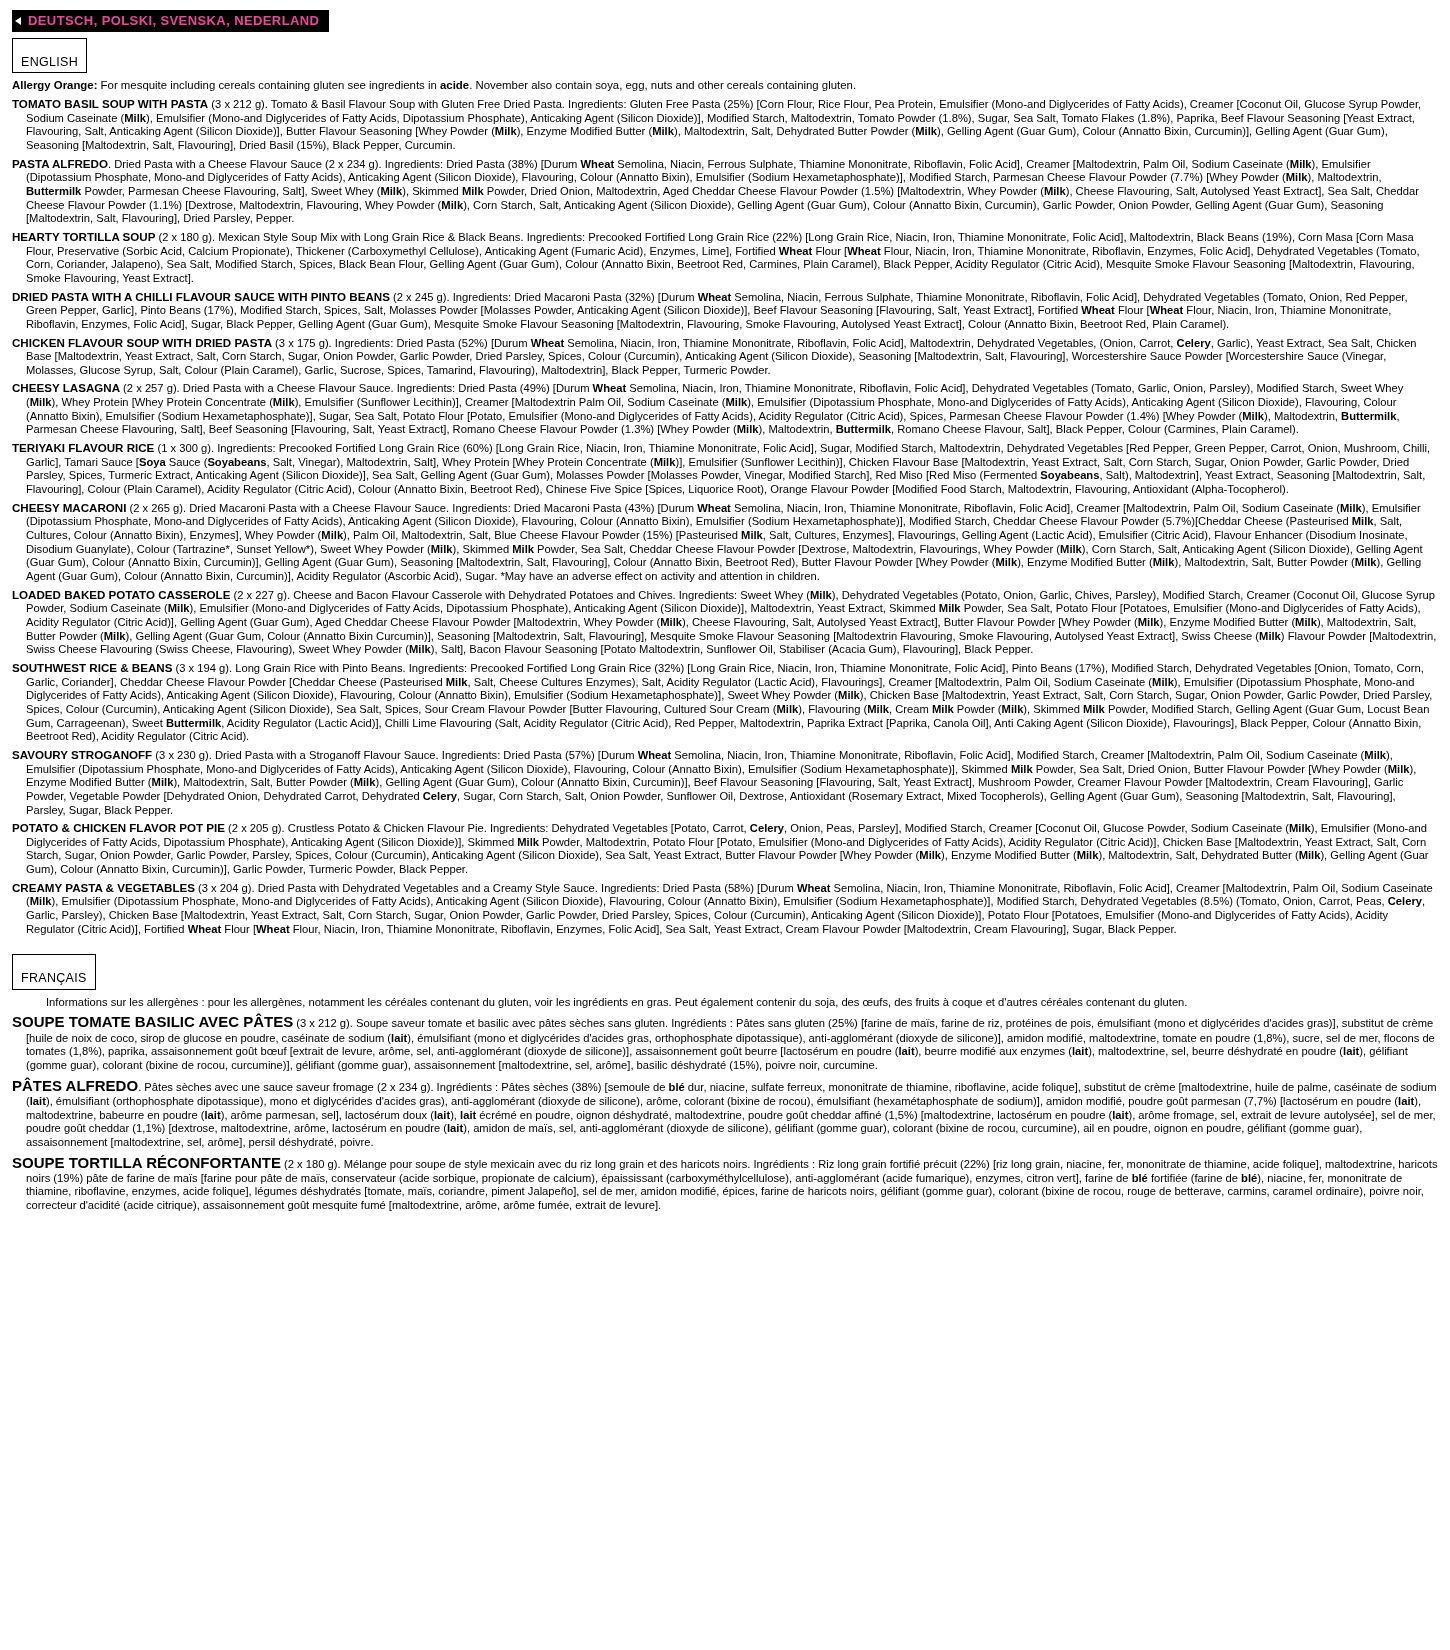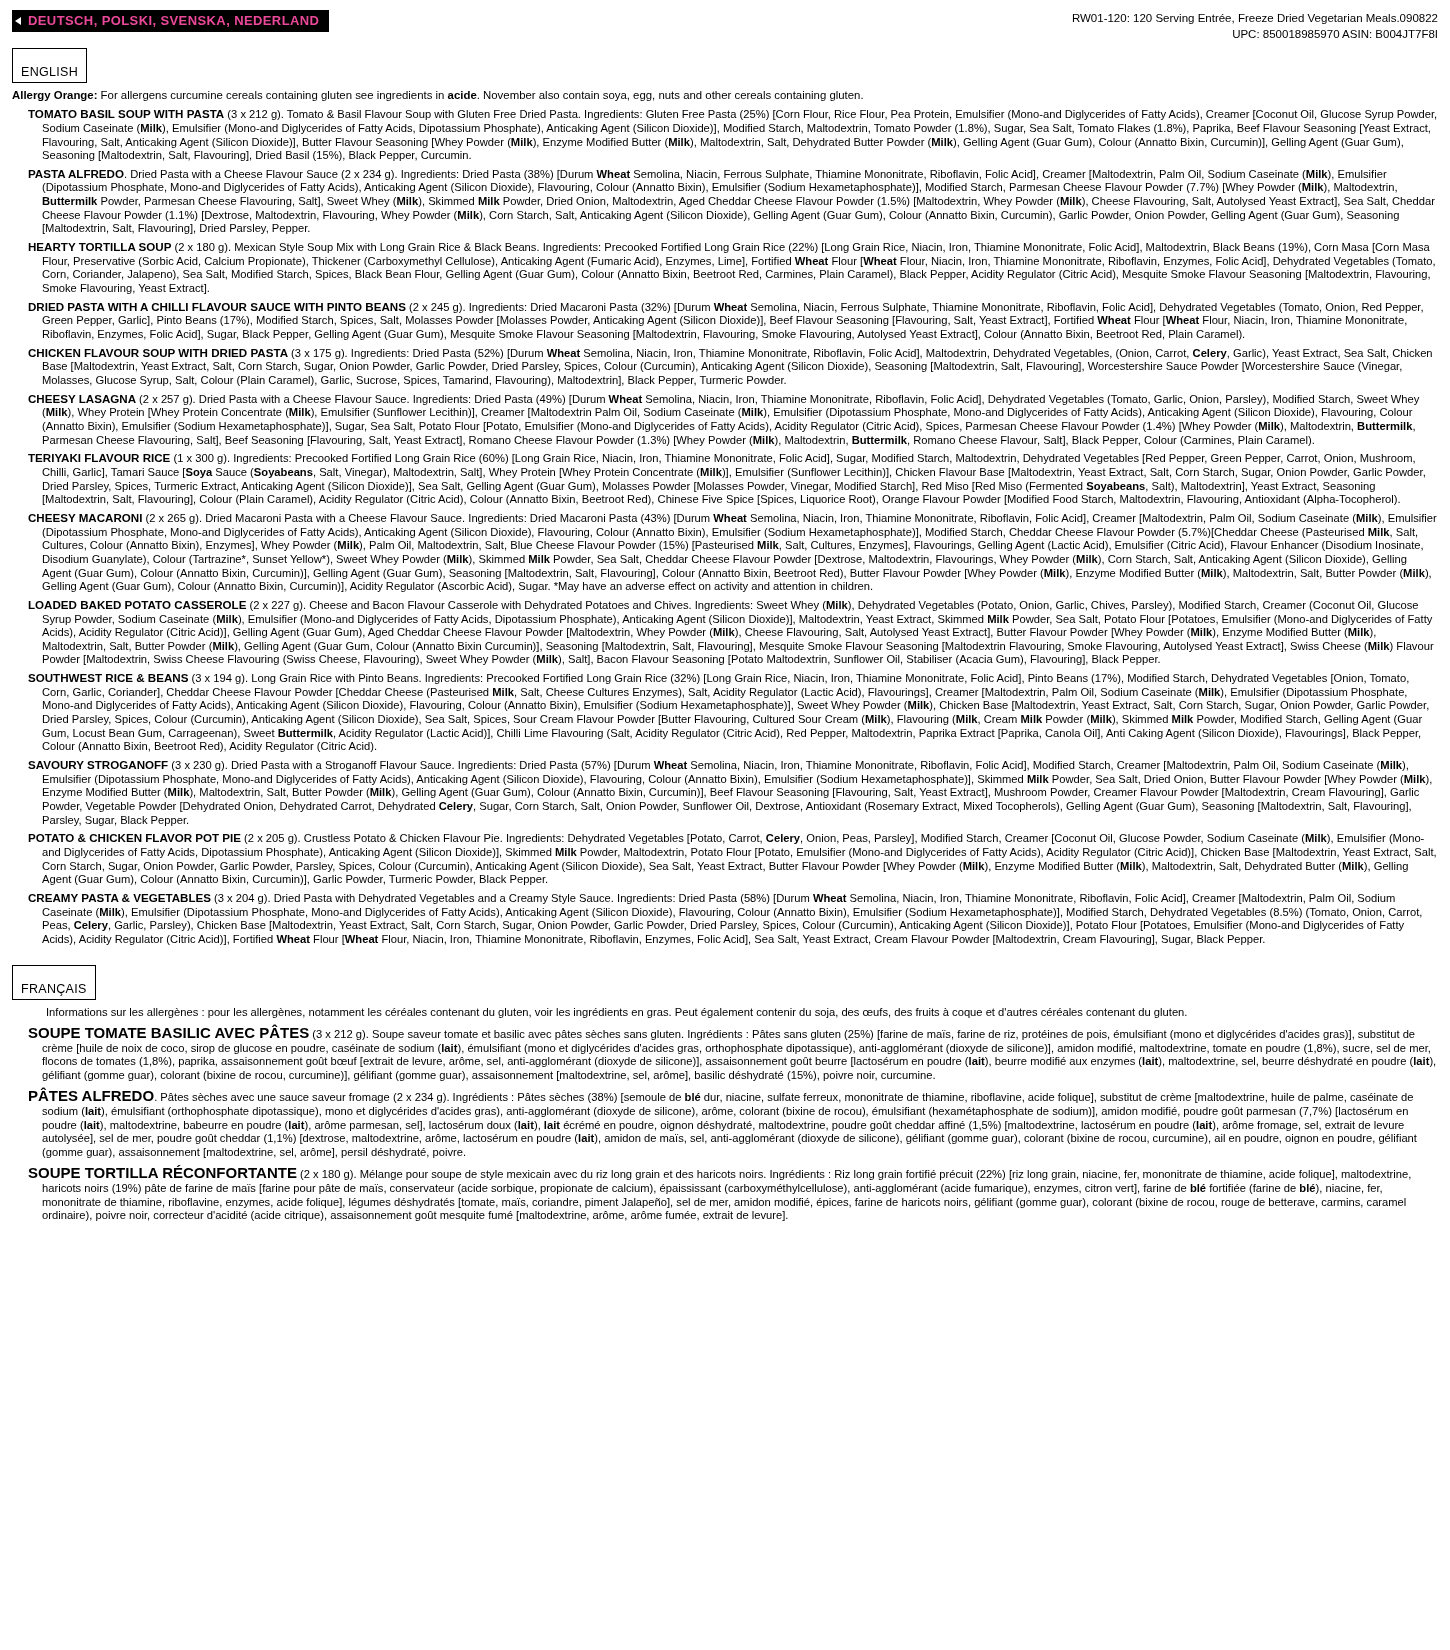--- a/index.html
+++ b/index.html
@@ -74,41 +74,37 @@
   .item .nm-fr {
     font-weight: bold;
     font-size: 15px;
   }
   .item .body { font-size: 11.2px; }
   .item p {
     margin: 0;
     text-indent: 0;
     padding-left: 14px;
   }
-  .item p:first-child { text-indent: -14px; margin-left: 16px; }
+  .item p:first-child { text-indent: -14px; }
   b { font-weight: bold; }
   .fr-intro { font-size: 11.2px; margin-bottom: 4px; margin-left: 34px; }
 </style>
 </head>
 <body>
 
 
 
 <div class="topbar">
   <div class="lang-tab">DEUTSCH, POLSKI, SVENSKA, NEDERLAND</div>
-  <div class="code-block">
-    <div>RW01-120: 120 Serving Entrée, Freeze Dried Vegetarian Meals.090822</div>
-    <div>UPC: 850018985970   ASIN: B004JT7F8I</div>
-  </div>
 </div>
 
 <div class="section-tag">ENGLISH</div>
 
 <div class="allergy">
-  <span class="lead">Allergy Orange:</span><span> For allergens curcumine cereals containing gluten see ingredients in </span><b>acide</b><span>. November also contain soya, egg, nuts and other cereals containing gluten.</span>
+  <span class="lead">Allergy Orange:</span><span> For mesquite including cereals containing gluten see ingredients in </span><b>acide</b><span>. November also contain soya, egg, nuts and other cereals containing gluten.</span>
 </div>
 
 <div id="english-items">
     <div class="item">
       <p><span class="nm">TOMATO BASIL SOUP WITH PASTA</span><span class="body"> (3 x 212 g). Tomato &amp; Basil Flavour Soup with Gluten Free Dried Pasta. Ingredients: Gluten Free Pasta (25%) [Corn Flour, Rice Flour, Pea Protein, Emulsifier (Mono-and Diglycerides of Fatty Acids), Creamer [Coconut Oil, Glucose Syrup Powder, Sodium Caseinate (<b>Milk</b>), Emulsifier (Mono-and Diglycerides of Fatty Acids, Dipotassium Phosphate), Anticaking Agent (Silicon Dioxide)], Modified Starch, Maltodextrin, Tomato Powder (1.8%), Sugar, Sea Salt, Tomato Flakes (1.8%), Paprika, Beef Flavour Seasoning [Yeast Extract, Flavouring, Salt, Anticaking Agent (Silicon Dioxide)], Butter Flavour Seasoning [Whey Powder (<b>Milk</b>), Enzyme Modified Butter (<b>Milk</b>), Maltodextrin, Salt, Dehydrated Butter Powder (<b>Milk</b>), Gelling Agent (Guar Gum), Colour (Annatto Bixin, Curcumin)], Gelling Agent (Guar Gum), Seasoning [Maltodextrin, Salt, Flavouring], Dried Basil (15%), Black Pepper, Curcumin.</span></p>
     </div>
     <div class="item">
       <p><span class="nm">PASTA ALFREDO</span><span class="body">. Dried Pasta with a Cheese Flavour Sauce (2 x 234 g). Ingredients: Dried Pasta (38%) [Durum <b>Wheat</b> Semolina, Niacin, Ferrous Sulphate, Thiamine Mononitrate, Riboflavin, Folic Acid], Creamer [Maltodextrin, Palm Oil, Sodium Caseinate (<b>Milk</b>), Emulsifier (Dipotassium Phosphate, Mono-and Diglycerides of Fatty Acids), Anticaking Agent (Silicon Dioxide), Flavouring, Colour (Annatto Bixin), Emulsifier (Sodium Hexametaphosphate)], Modified Starch, Parmesan Cheese Flavour Powder (7.7%) [Whey Powder (<b>Milk</b>), Maltodextrin, <b>Buttermilk</b> Powder, Parmesan Cheese Flavouring, Salt], Sweet Whey (<b>Milk</b>), Skimmed <b>Milk</b> Powder, Dried Onion, Maltodextrin, Aged Cheddar Cheese Flavour Powder (1.5%) [Maltodextrin, Whey Powder (<b>Milk</b>), Cheese Flavouring, Salt, Autolysed Yeast Extract], Sea Salt, Cheddar Cheese Flavour Powder (1.1%) [Dextrose, Maltodextrin, Flavouring, Whey Powder (<b>Milk</b>), Corn Starch, Salt, Anticaking Agent (Silicon Dioxide), Gelling Agent (Guar Gum), Colour (Annatto Bixin, Curcumin), Garlic Powder, Onion Powder, Gelling Agent (Guar Gum), Seasoning [Maltodextrin, Salt, Flavouring], Dried Parsley, Pepper.</span></p>
     </div>
     <div class="item">

